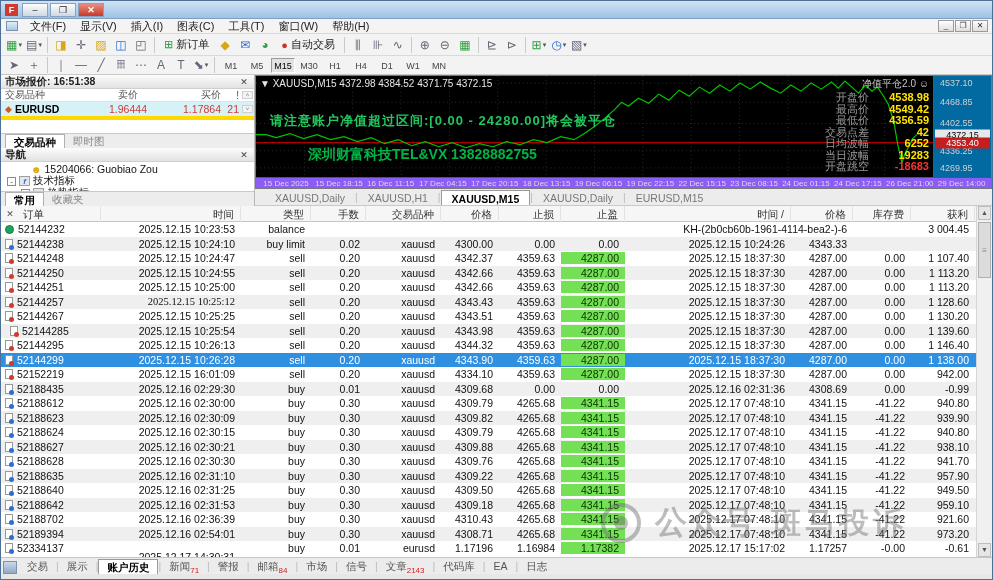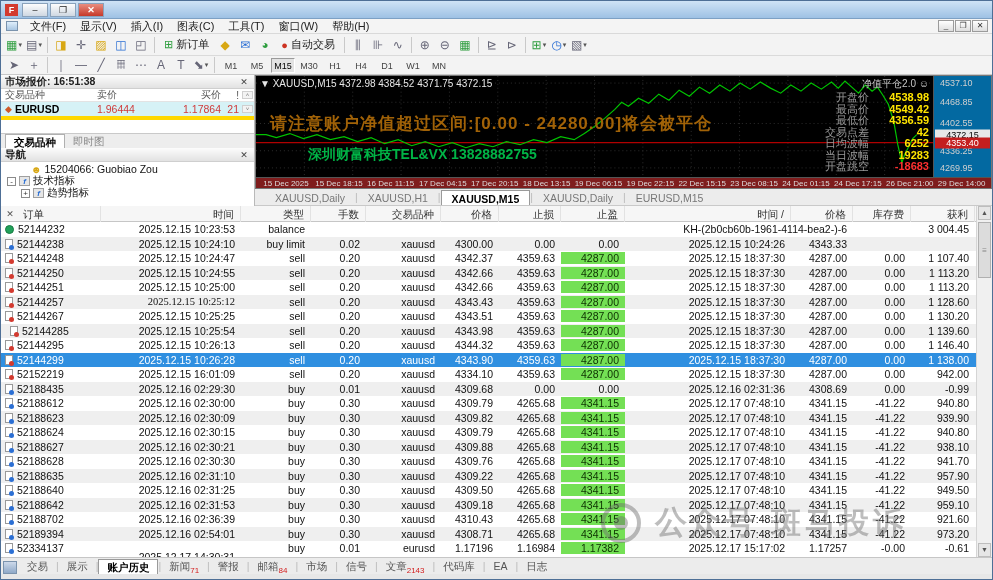--- a/index.html
+++ b/index.html
@@ -32,48 +32,48 @@
   .glyph-green{color:#2e9e3f;} .glyph-blue{color:#2b6fd4;} .glyph-yellow{color:#d8a713;} .glyph-red{color:#cc3322;} .glyph-gray{color:#667;}
   .caret{font-size:7px;color:#555;margin-left:1px;}
 
   
   .panel{position:absolute;background:#fff;border-right:1px solid #b9b9b9;display:flex;flex-direction:column;}
   .panel-hdr{height:14px;background:linear-gradient(#fcfcfc,#e2e2e2);border-bottom:1px solid #cfcfcf;display:flex;align-items:center;font-size:10.5px;font-weight:bold;color:#222;padding:0 4px;flex:none;}
   .panel-hdr .x{margin-left:auto;font-size:9px;color:#444;font-weight:normal;width:12px;text-align:center;}
   .mw-cols{height:13px;display:flex;font-size:10px;color:#555;border-bottom:1px solid #e3e3e3;align-items:center;flex:none;}
   .mw-row{height:14px;display:flex;font-size:10.5px;align-items:center;background:#d6f2f6;flex:none;}
   .mw-c0{width:96px;padding-left:4px;display:flex;align-items:center;gap:3px;}
-  .mw-c1{width:62px;text-align:left;} .mw-c2{width:62px;text-align:right;} .mw-c3{width:20px;text-align:right;padding-right:2px;}
+  .mw-c1{width:62px;text-align:center;} .mw-c2{width:62px;text-align:right;} .mw-c3{width:20px;text-align:right;padding-right:2px;}
   .mw-red{color:#d03a3a;}
   .sym-icon{color:#d05a28;font-size:9px;}
   .yellow-bar{height:4px;background:#ffd800;flex:none;}
   .panel-tabs{margin-top:auto;height:15px;background:#ededed;border-top:1px solid #c9c9c9;display:flex;align-items:flex-end;font-size:10.5px;padding-left:4px;flex:none;}
   .ptab{padding:0 8px;height:14px;line-height:14px;color:#888;}
   .ptab.active{background:#fff;border:1px solid #b0b0b0;border-bottom:none;color:#000;font-weight:bold;}
   .scrollhint{margin-left:auto;display:flex;flex-direction:column;margin-right:1px;}
   .scrollhint span{font-size:6px;color:#777;border:1px solid #cfcfcf;width:11px;text-align:center;line-height:6px;background:#f3f3f3;}
   .tree{flex:1;overflow:hidden;font-size:10.5px;color:#111;padding-top:1px;}
   .tree-row{height:12px;display:flex;align-items:center;gap:3px;white-space:nowrap;}
   .expander{width:9px;height:9px;border:1px solid #8a8a8a;font-size:8px;line-height:7px;text-align:center;color:#333;background:#fff;flex:none;}
   .ticon{width:11px;height:10px;background:#e6e6e6;border:1px solid #9f9f9f;color:#2b6fd4;font-size:8px;font-style:italic;font-weight:bold;line-height:9px;text-align:center;flex:none;}
   .uicon{color:#d8a713;font-size:10px;flex:none;}
 
   
   .chart-win{position:absolute;left:254px;top:74px;right:0;height:114px;background:#000;border:1px solid #777;}
   .plot{position:absolute;left:0;top:0;right:58px;bottom:11px;overflow:hidden;}
   .plot svg{position:absolute;left:0;top:0;width:100%;height:100%;}
   .ohlc-line{position:absolute;left:4px;top:2px;color:#e6e6e6;font-size:10px;white-space:nowrap;z-index:5;}
-  .warn-text{position:absolute;left:14px;top:36px;color:#a16207;font-size:17px;font-weight:bold;white-space:nowrap;z-index:5;letter-spacing:1px;}
+  .warn-text{position:absolute;left:14px;top:36px;color:#22c55e;font-size:13px;font-weight:bold;white-space:nowrap;z-index:5;letter-spacing:1px;}
   .ad-text{position:absolute;left:52px;top:70px;color:#00b446;font-size:14px;font-weight:bold;white-space:nowrap;z-index:5;}
   .paxis{position:absolute;right:0;top:0;width:58px;bottom:11px;background:#0369a1;border-left:1px solid #555;}
   .paxis .plabel{position:absolute;left:6px;color:#cfcfcf;font-size:9px;transform:translateY(-50%);}
   .pbox{position:absolute;left:1px;right:1px;font-size:9px;text-align:center;transform:translateY(-50%);line-height:11px;z-index:3;}
   .pbox.white{background:#e8e8e8;color:#000;}
   .pbox.red{background:#c41e1e;color:#fff;}
-  .taxis{position:absolute;left:0;right:0;bottom:0;height:11px;background:#7f1d1d;border-top:1px solid #555;}
+  .taxis{position:absolute;left:0;right:0;bottom:0;height:11px;background:#8b5cf6;border-top:1px solid #555;}
   .tlabel{position:absolute;top:1px;color:#ddd;font-size:8px;white-space:nowrap;}
   .info-panel{position:absolute;right:4px;top:1px;width:160px;z-index:6;font-size:11px;}
   .ip-title{text-align:right;color:#c8c8c8;font-size:10px;margin-bottom:1px;}
   .ip-row{display:flex;justify-content:flex-end;gap:8px;line-height:11.5px;}
   .ip-label{color:#9a9a9a;}
   .ip-val{color:#ffe400;font-weight:bold;min-width:52px;text-align:right;}
   .ip-val.neg{color:#ff3030;}
   .ip-usd{display:flex;justify-content:flex-end;align-items:baseline;gap:4px;margin-top:0px;}
   .ip-usd .big{color:#ff9c00;font-size:19px;font-weight:bold;letter-spacing:1px;}
 
@@ -332,20 +332,24 @@
         <div class="tree-row" style="padding-left: 6px;">
           <span class="expander">-</span>
           <span class="ticon">f</span>
           <span>技术指标</span>
         </div>
         <div class="tree-row" style="padding-left: 20px;">
           <span class="expander">+</span>
           <span class="ticon">f</span>
           <span>趋势指标</span>
         </div>
+      </div>
+    <div class="panel-tabs" id="nav-tabs">
+        <div class="ptab active">常用</div>
+        <div class="ptab">收藏夹</div>
       </div>
   </div>
 
   <div class="chart-win">
     <div class="plot" id="plot">
       <svg id="plot-svg" viewBox="0 0 680 103" preserveAspectRatio="none">
           <line x1="48.57142857142857" x2="48.57142857142857" y1="0" y2="103" stroke="#2e2e2e" stroke-dasharray="1,3"></line>
           <line x1="97.14285714285714" x2="97.14285714285714" y1="0" y2="103" stroke="#2e2e2e" stroke-dasharray="1,3"></line>
           <line x1="145.71428571428572" x2="145.71428571428572" y1="0" y2="103" stroke="#2e2e2e" stroke-dasharray="1,3"></line>
           <line x1="194.28571428571428" x2="194.28571428571428" y1="0" y2="103" stroke="#2e2e2e" stroke-dasharray="1,3"></line>

